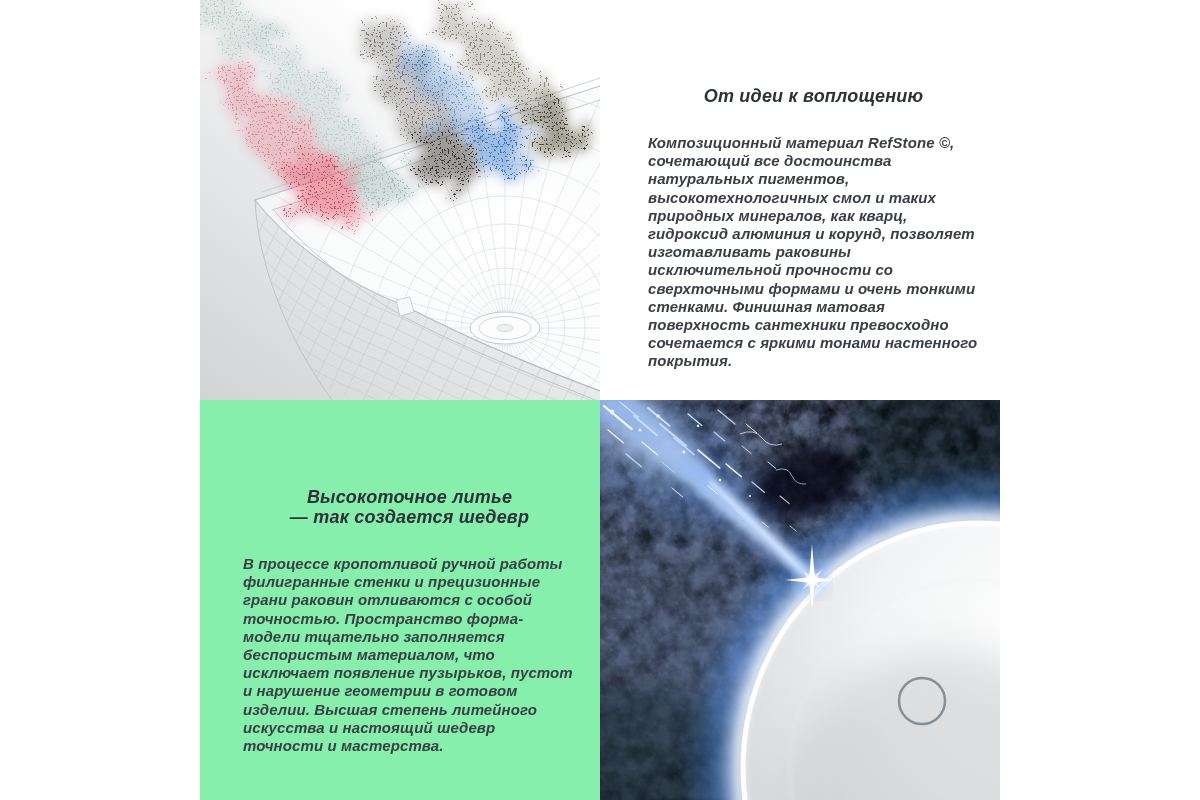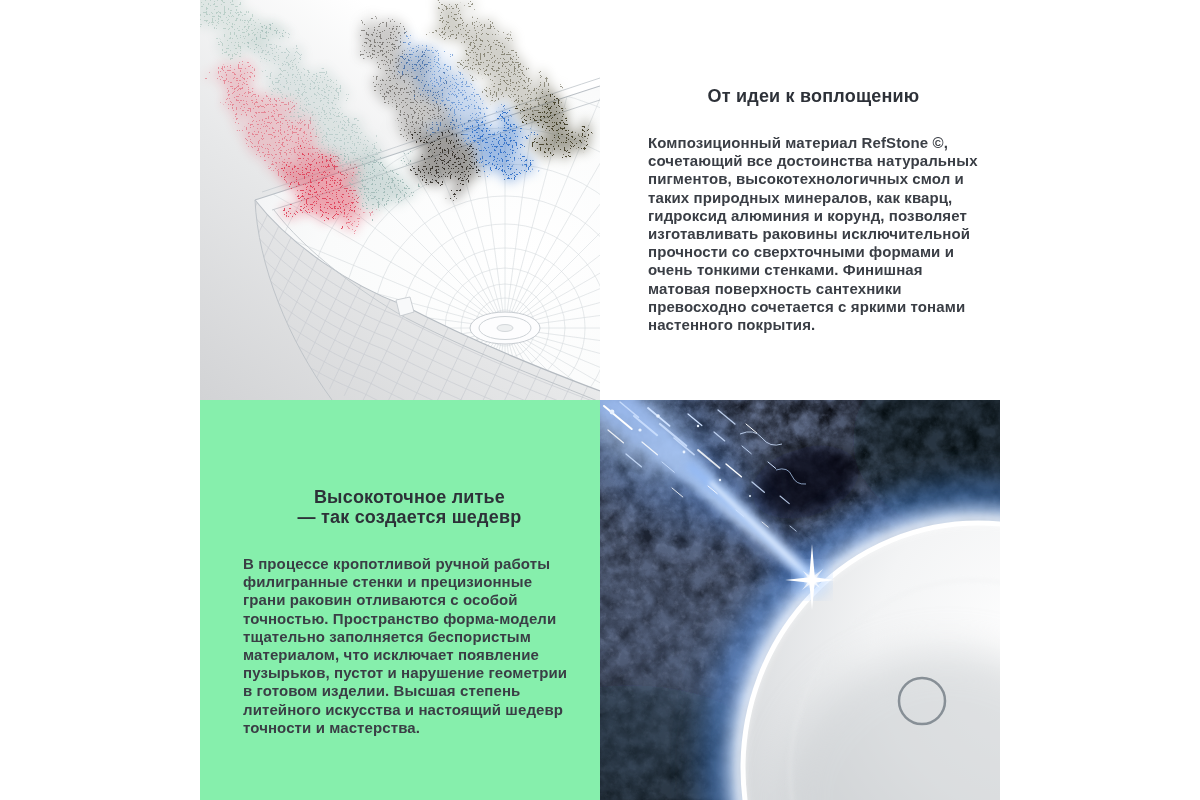--- a/index.html
+++ b/index.html
@@ -1,19 +1,19 @@
 <!DOCTYPE html>
 <html lang="ru"><head>
 <meta charset="utf-8">
 <style>
   html,body{margin:0;padding:0;background:#ffffff;}
   body{width:1200px;height:800px;font-family:"Liberation Sans",sans-serif;}
   .canvas{position:relative;width:1200px;height:800px;background:#fff;overflow:hidden;}
   .square{position:absolute;left:200px;top:0;width:800px;height:800px;}
-  .quad{position:absolute;width:400px;height:520px;overflow:hidden;}
+  .quad{position:absolute;width:400px;height:520px;overflow:hidden;font-style:italic;}
   .q1{left:0;top:0;}
   .q2{left:400px;top:0;background:#fff;}
   .q3{left:0;top:400px;background:#86efac;}
   .q4{left:400px;top:400px;background:#0a0d14;}
   .quad svg{display:block;width:400px;height:400px;}
   .text-inner{position:relative;}
   .q2 .text-inner{margin:86px 20px 0 48px;width:331px;}
   .q3 .text-inner{margin:87px 20px 0 43px;width:333px;}
   .promo-heading{font-size:18px;line-height:20px;font-weight:bold;color:#2d3138;
     text-align:center;white-space:pre-line;letter-spacing:.2px;margin:0;}

